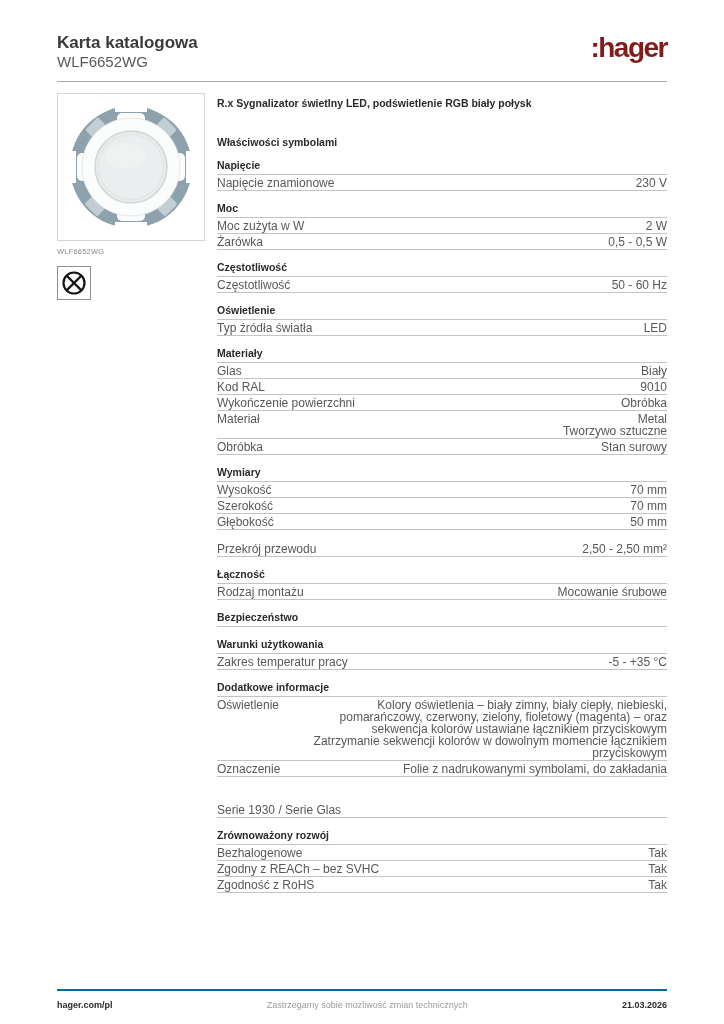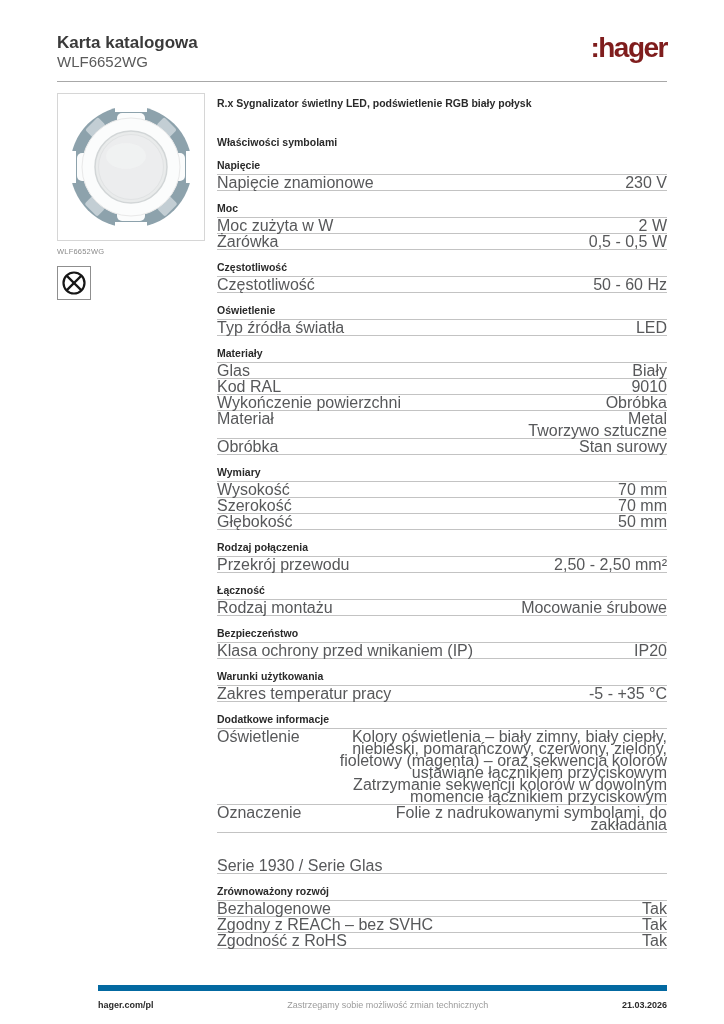--- a/index.html
+++ b/index.html
@@ -43,36 +43,35 @@
   .product-title { font-size: 10.5px; font-weight: bold; color: #2a2a2a; margin-top: 4px; line-height: 13px; }
   .specs-heading { font-size: 10.5px; font-weight: bold; color: #2a2a2a; margin-top: 26px; }
 
   .spec-section { margin-top: 11px; }
   .spec-section h3 {
     margin: 0; font-size: 10.5px; font-weight: bold; color: #2a2a2a;
     padding-bottom: 3px; border-bottom: 1px solid #c3c3c3;
   }
   .spec-row {
     display: flex; justify-content: space-between; gap: 18px;
-    font-size: 16px; line-height: 12px; color: #57585a;
+    font-size: 12px; line-height: 12px; color: #57585a;
     padding: 1.5px 0 1.5px 0; border-bottom: 1px solid #c3c3c3;
   }
   .spec-row .lbl { white-space: nowrap; }
   .spec-row .val { flex: 1; text-align: right; white-space: pre-line; }
 
   .group-gap { margin-top: 25px; }
 
   
   .doc-footer {
     position: absolute; left: 57px; right: 57px; bottom: 14px;
-    border-top: 6px solid #0369a1;
+    border-top: 2px solid #0369a1;
     padding-top: 9px;
     display: flex; justify-content: space-between; align-items: baseline;
     font-size: 9px;
-    margin-left: 41px;
   }
   .footer-site { font-weight: bold; color: #2a2a2a; text-decoration: none; }
   .footer-disclaimer { color: #9b9b9b; }
   .footer-date { font-weight: bold; color: #2a2a2a; }
 </style>
 </head>
 <body>
 
 <div class="page">
 
@@ -203,41 +202,36 @@
           <span class="lbl">Szerokość</span>
           <span class="val">70 mm</span>
         </div>
         <div class="spec-row">
           <span class="lbl">Głębokość</span>
           <span class="val">50 mm</span>
         </div>
       </div>
 
       <div class="spec-section">
-        <h3>Rodzaj połączenia</h3>
         <div class="spec-row">
           <span class="lbl">Przekrój przewodu</span>
           <span class="val">2,50 - 2,50 mm²</span>
         </div>
       </div>
 
       <div class="spec-section">
         <h3>Łączność</h3>
         <div class="spec-row">
           <span class="lbl">Rodzaj montażu</span>
           <span class="val">Mocowanie śrubowe</span>
         </div>
       </div>
 
       <div class="spec-section">
         <h3>Bezpieczeństwo</h3>
-        <div class="spec-row">
-          <span class="lbl">Klasa ochrony przed wnikaniem (IP)</span>
-          <span class="val">IP20</span>
-        </div>
       </div>
 
       <div class="spec-section">
         <h3>Warunki użytkowania</h3>
         <div class="spec-row">
           <span class="lbl">Zakres temperatur pracy</span>
           <span class="val">-5 - +35 °C</span>
         </div>
       </div>
 

